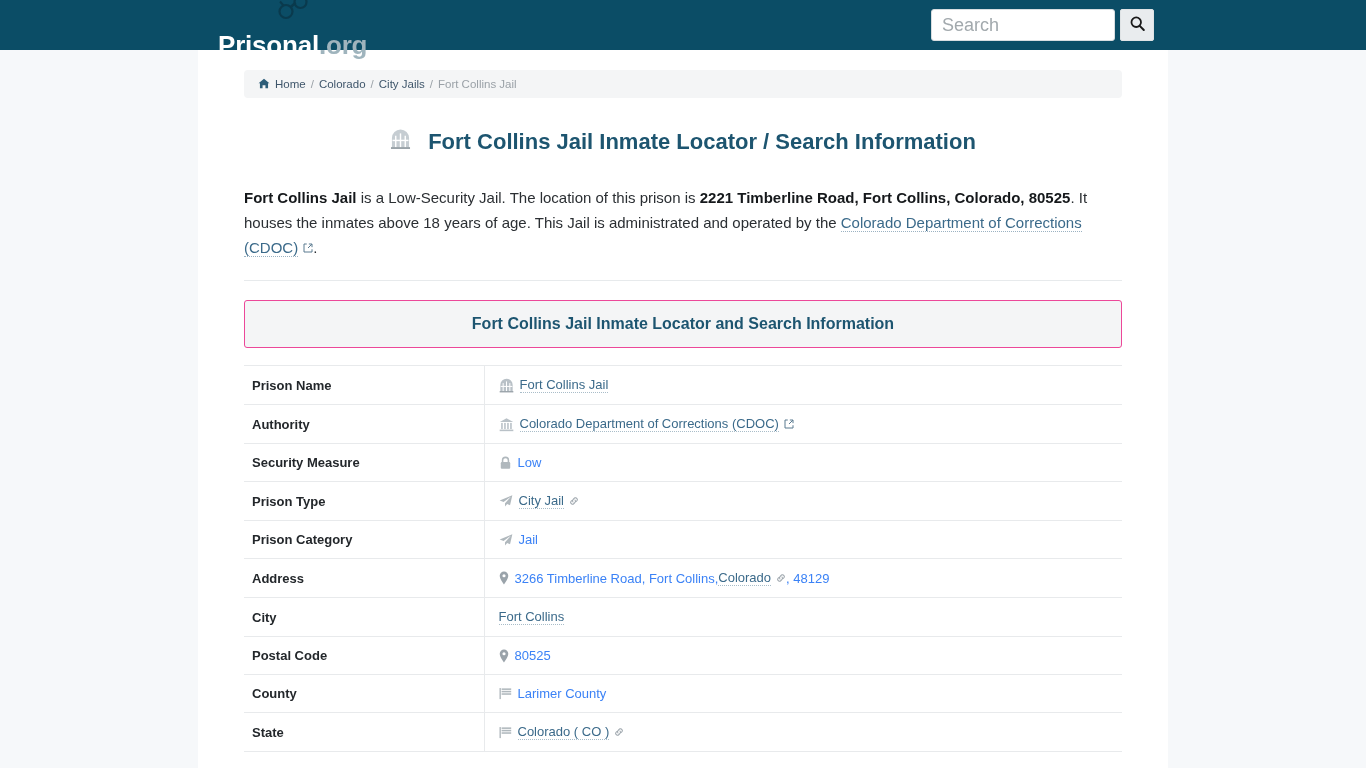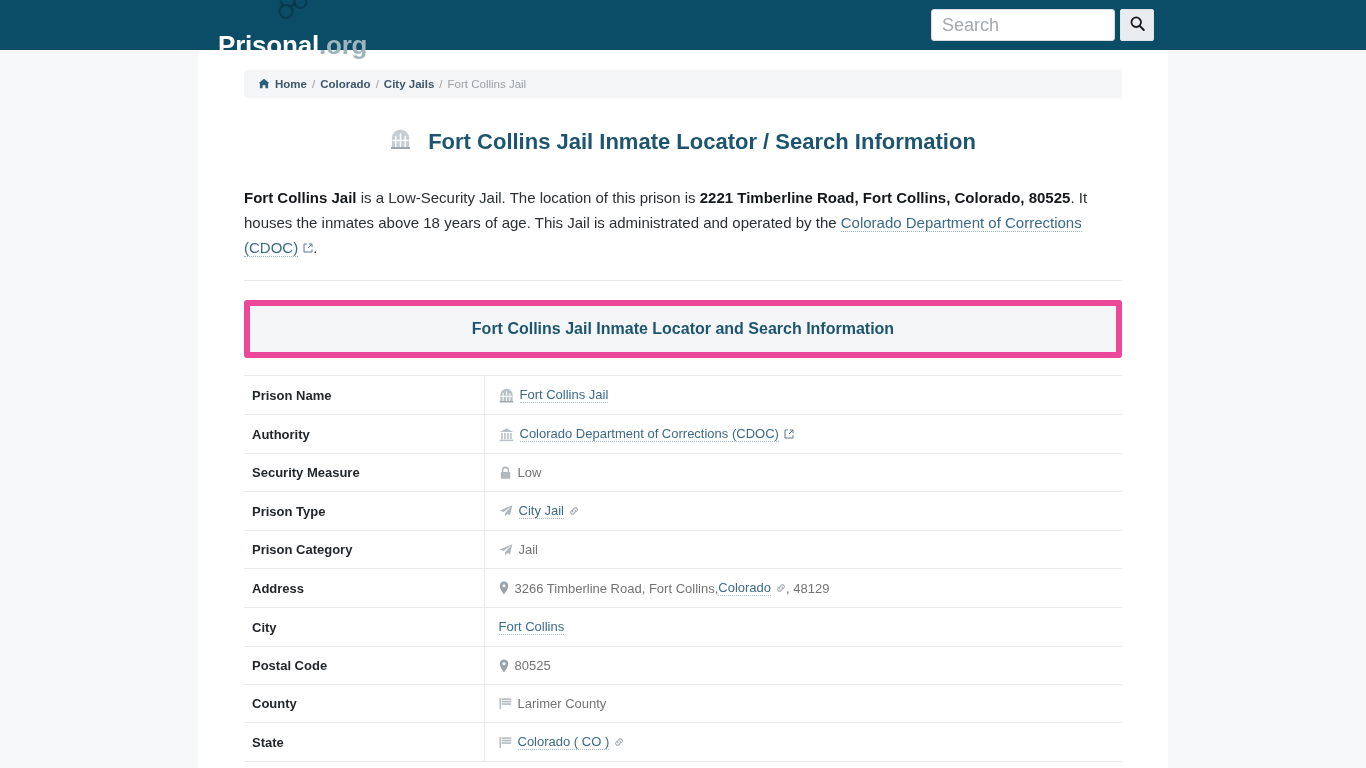--- a/index.html
+++ b/index.html
@@ -88,21 +88,21 @@
     height: 28px;
     display: flex;
     align-items: center;
     padding: 0 14px;
     font-size: 11.5px;
     color: #8d949a;
   }
   .breadcrumb a {
     color: #3f566b;
     text-decoration: none;
-    font-weight: bold;
+    font-weight: normal;
   }
   .breadcrumb .sep { margin: 0 5px; color: #9aa1a7; }
   .breadcrumb .current { color: #9aa1a7; }
   .home-icon { margin-right: 5px; vertical-align: -2px; }
 
   
   .page-title {
     text-align: center;
     color: #1d5570;
     font-size: 22px;
@@ -129,21 +129,21 @@
   }
   .rule {
     border: 0;
     border-top: 1px solid #e7eaec;
     margin: 20px 0 0 0;
   }
 
   
   .section-box {
     background: #f4f5f6;
-    border: 6px solid #ec4899;
+    border: 1px solid #ec4899;
     border-radius: 3px;
     text-align: center;
     padding: 14px 10px;
     margin-top: 19px;
   }
   .section-box h2 {
     margin: 0;
     font-size: 16px;
     color: #1d5570;
     font-weight: bold;
@@ -178,21 +178,21 @@
     display: inline-flex;
     align-items: center;
     flex: 0 0 auto;
   }
   .tlink {
     color: #3b6a8a;
     text-decoration: none;
     border-bottom: 1px dotted #a9bdc9;
   }
   .mini-icon { margin-left: 5px; display: inline-flex; align-items: center; }
-  .plain { color: #737373; }
+  .plain { color: #3b82f6; }
 </style>
 </head>
 <body>
 
 <div class="site-header">
   <a class="logo-wrap">
     <span class="logo-icon">
       <svg viewBox="0 0 34 30" width="34" height="30">
         <g fill="none" stroke="#0a3a4d" stroke-width="2.2">
           <circle cx="10" cy="19.5" r="6.5"></circle>

